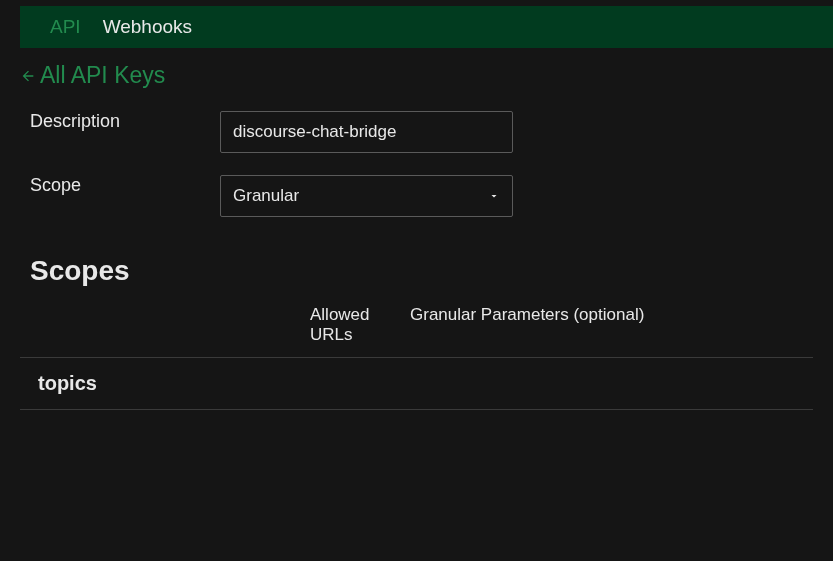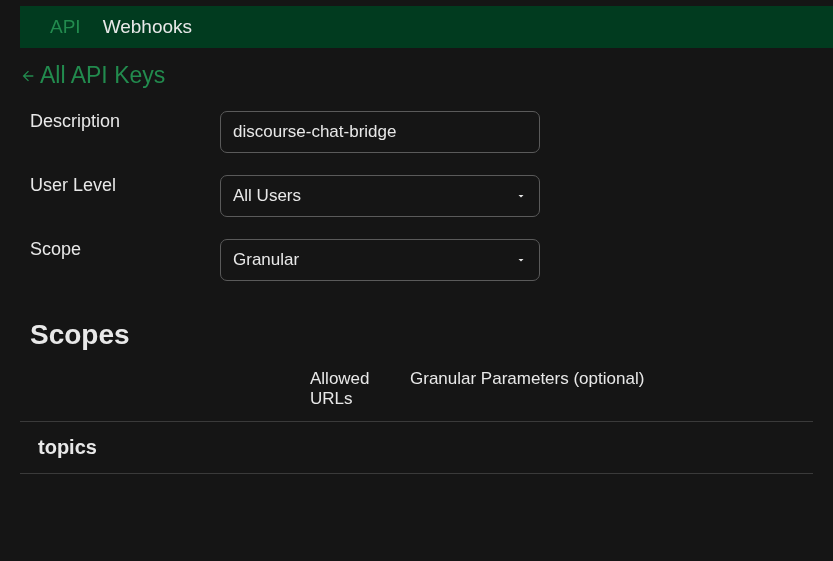--- a/index.html
+++ b/index.html
@@ -52,25 +52,25 @@
       display: flex;
       align-items: flex-start;
       margin-bottom: 22px;
     }
     .form-label {
       width: 200px;
       font-size: 18px;
       padding-left: 10px;
     }
     .form-input, .form-select {
-      width: 320px;
+      width: 293px;
       height: 42px;
       background: #151515;
       border: 1px solid #5a5a5a;
-      border-radius: 7px;
+      border-radius: 2px;
       color: #e8e8e8;
       padding: 0 12px;
       font-size: 17px;
       display: flex;
       align-items: center;
       justify-content: space-between;
     }
     .form-input input {
       background: transparent;
       border: none;
@@ -137,29 +137,20 @@
     <span>All API Keys</span>
   </a>
 
   <div class="form-row">
     <div class="form-label">Description</div>
     <div class="form-input">
       <input type="text" value="discourse-chat-bridge" style="">
     </div>
   </div>
 
-  <div class="form-row">
-    <div class="form-label">User Level</div>
-    <div class="form-select">
-      <span>All Users</span>
-      <svg class="caret-down" viewBox="0 0 24 24">
-          <path d="M7 10l5 5 5-5z"></path>
-        </svg>
-    </div>
-  </div>
 
   <div class="form-row">
     <div class="form-label">Scope</div>
     <div class="form-select">
       <span>Granular</span>
       <svg class="caret-down" viewBox="0 0 24 24">
           <path d="M7 10l5 5 5-5z"></path>
         </svg>
     </div>
   </div>

